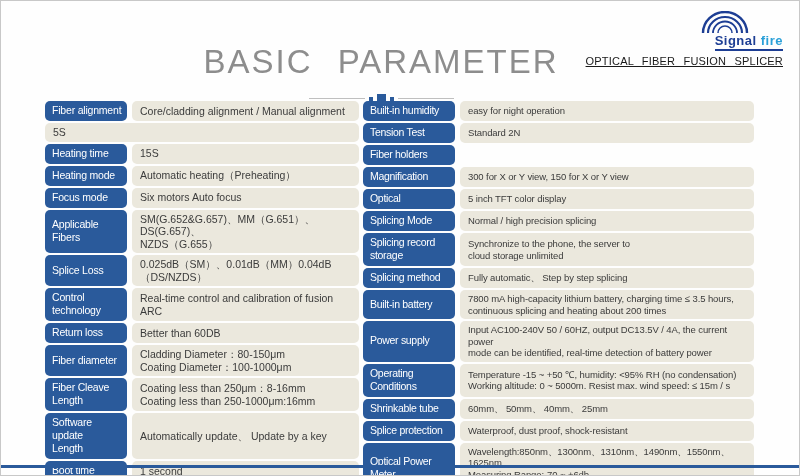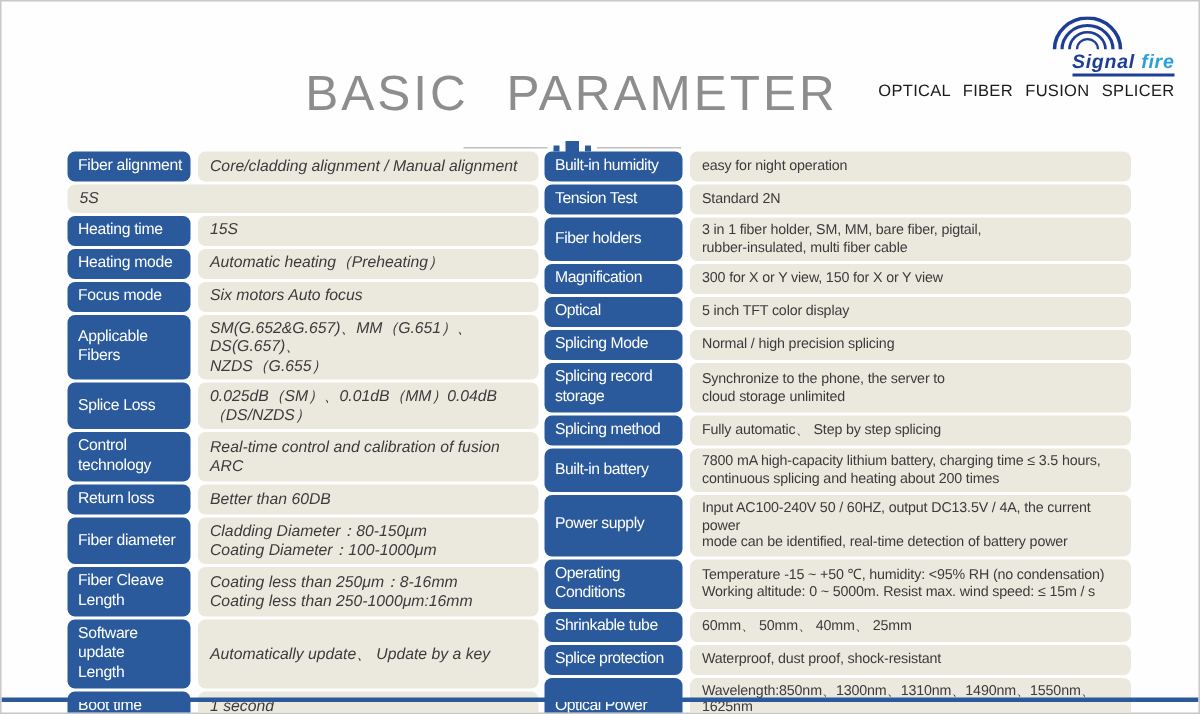--- a/index.html
+++ b/index.html
@@ -27,44 +27,44 @@
   }
   .divider .line{height:1px;width:56px;background:#bfbfbf;}
   .divider .sq-s{width:4px;height:4px;background:var(--accent);}
   .divider .sq-l{width:9px;height:9px;background:var(--accent);}
   .logo-wrap{
     position:absolute;top:10px;right:16px;
     display:flex;flex-direction:column;align-items:flex-end;
   }
   .brand-block{display:flex;flex-direction:column;align-items:center;color:var(--logo-dark);}
   .brand-text{
-    font-size:13px;font-weight:bold;font-style:italic;letter-spacing:0.5px;
+    font-size:13px;font-weight:bold;letter-spacing:0.5px;
     border-bottom:2px solid var(--logo-dark);padding-bottom:1px;line-height:15px;margin-left:48px;
   }
   .brand-text .fire{color:var(--logo-light);}
-  .tagline{font-size:11px;color:#1a1a1a;letter-spacing:0.2px;word-spacing:5px;margin-top:4px;}
+  .tagline{font-size:11px;color:#1a1a1a;letter-spacing:0.2px;word-spacing:5px;margin-top:4px;text-decoration:underline;}
   .table-area{position:absolute;top:100px;left:0;width:800px;}
   .col{display:flex;flex-direction:column;gap:2px;position:absolute;top:0;}
   .col-left{left:44px;width:314px;}
   .col-right{left:362px;width:391px;}
   .row{display:flex;align-items:stretch;gap:5px;}
   .label{
     background:var(--accent);color:#fff;border-radius:5px;
     font-size:10.5px;line-height:13px;letter-spacing:-0.2px;
     padding:3px 2px 4px 7px;display:flex;align-items:center;
     white-space:pre-line;flex-shrink:0;box-sizing:border-box;overflow:hidden;
   }
   .col-left .label{width:82px;}
   .col-right .label{width:92px;letter-spacing:-0.3px;}
   .value{
     background:var(--value-bg);border-radius:5px;color:var(--value-text);
     padding:3px 8px;display:flex;align-items:center;white-space:pre-line;
     flex:1;box-sizing:border-box;
   }
-  .col-left .value{font-size:10.5px;line-height:12.5px;font-style:italic;}
+  .col-left .value{font-size:10.5px;line-height:12.5px;}
   .col-right .value{font-size:9.5px;line-height:11.5px;letter-spacing:-0.1px;}
   .bottom-bar{
     position:absolute;left:0;right:0;bottom:7px;height:3px;background:var(--accent);
   }
 </style>
 </head>
 <body>
 
 <div class="sheet">
 
@@ -177,22 +177,20 @@
     <div class="value">easy for night operation</div>
   </div>
 
   <div class="row">
     <div class="label">Tension Test</div>
     <div class="value">Standard 2N</div>
   </div>
 
   <div class="row">
     <div class="label">Fiber holders</div>
-    <div class="value">3 in 1 fiber holder, SM, MM, bare fiber, pigtail,
-rubber-insulated, multi fiber cable</div>
   </div>
 
   <div class="row">
     <div class="label">Magnification</div>
     <div class="value">300 for X or Y view, 150 for X or Y view</div>
   </div>
 
   <div class="row">
     <div class="label">Optical</div>
     <div class="value">5 inch TFT color display</div>

